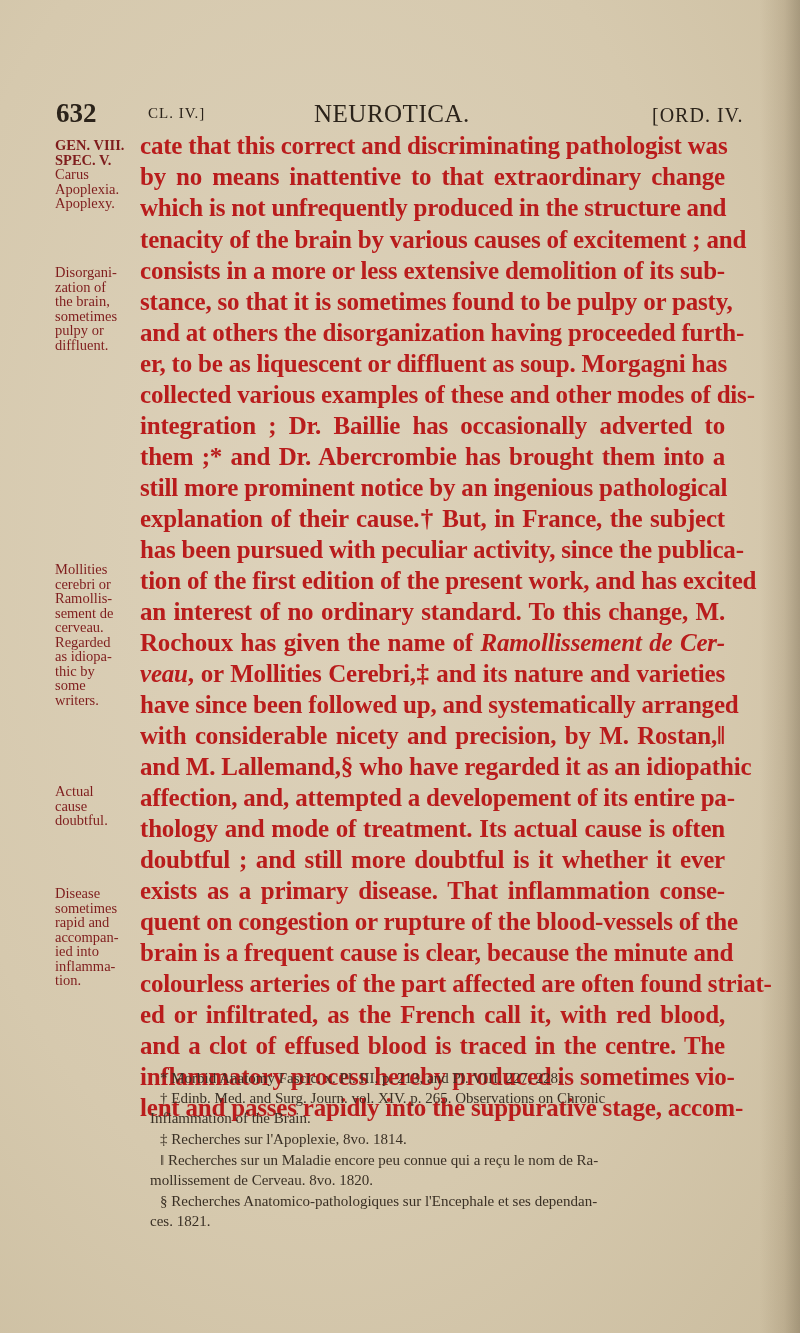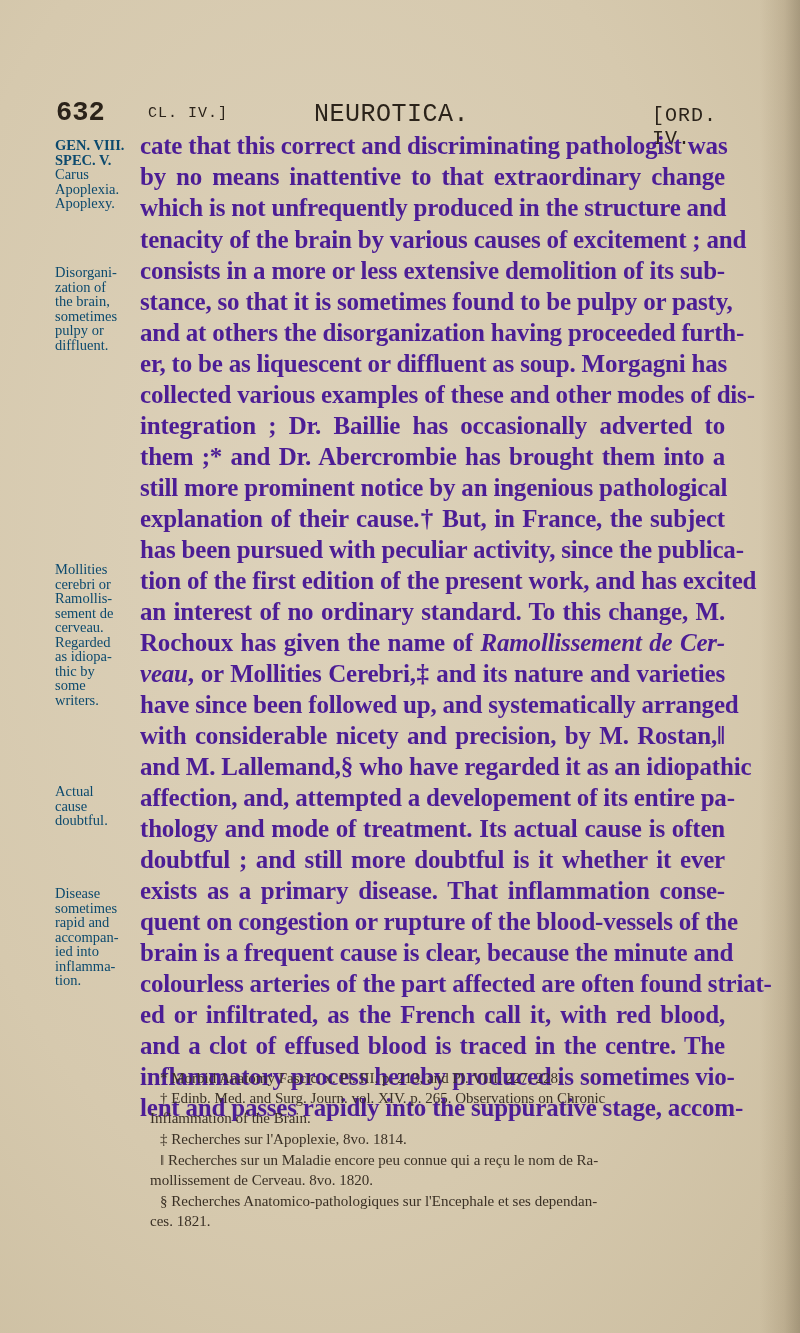--- a/index.html
+++ b/index.html
@@ -10,34 +10,34 @@
     position: relative;
     font-family: "DejaVu Serif", "Liberation Serif", serif;
     color: #2b231a;
   }
   .page-edge {
     position: absolute; top: 0; right: 0; width: 40px; height: 1333px;
     background: linear-gradient(to right, rgba(0,0,0,0) 0%, rgba(120,100,70,0.18) 60%, rgba(90,75,50,0.35) 100%);
   }
   .running-head {
     position: absolute; top: 98px; left: 56px; width: 690px; height: 40px;
-    font-family: Liberation Mono, monospace;
+    font-family: Liberation Serif, serif;
   }
   .folio { position: absolute; left: 0; top: 0; font-size: 27px; font-weight: bold; }
   .class-ref { position: absolute; left: 92px; top: 7px; font-size: 15px; letter-spacing: 1px; font-variant: small-caps; }
   .title { position: absolute; left: 258px; top: 2px; font-size: 25px; letter-spacing: 0.5px; }
   .order-ref { position: absolute; left: 596px; top: 6px; font-size: 20px; letter-spacing: 1px; }
 
   .body-block { position: absolute; top: 130px; left: 0; width: 800px; }
   .line { position: absolute; left: 140px; width: 585px; height: 38px; white-space: nowrap;
     font-family: "Liberation Serif", serif; font-size: 25px; font-weight: bold;
-    letter-spacing: -0.2px; color: #4c1d95; text-align: justify; text-align-last: justify; }
+    letter-spacing: -0.2px; color: #b91c1c; text-align: justify; text-align-last: justify; }
   .line.last { text-align-last: left; }
   .margin-note { position: absolute; left: 55px; width: 85px;
-    font-family: "Liberation Serif", serif; font-size: 14.5px; line-height: 14.5px; color: #0c4a6e; }
+    font-family: "Liberation Serif", serif; font-size: 14.5px; line-height: 14.5px; color: #7f1d1d; }
   .margin-note span { display: block; }
   .sc { font-variant: small-caps; font-weight: bold; }
 
   .footnotes { position: absolute; left: 0; top: 1070px; width: 800px; }
   .fn { position: absolute; left: 160px; width: 590px;
     font-family: "Liberation Serif", serif; font-size: 15px; color: #3a3025; white-space: nowrap; }
   .fn.cont { left: 150px; font-family: Liberation Serif, serif; }
 </style>
 </head>
 <body>

